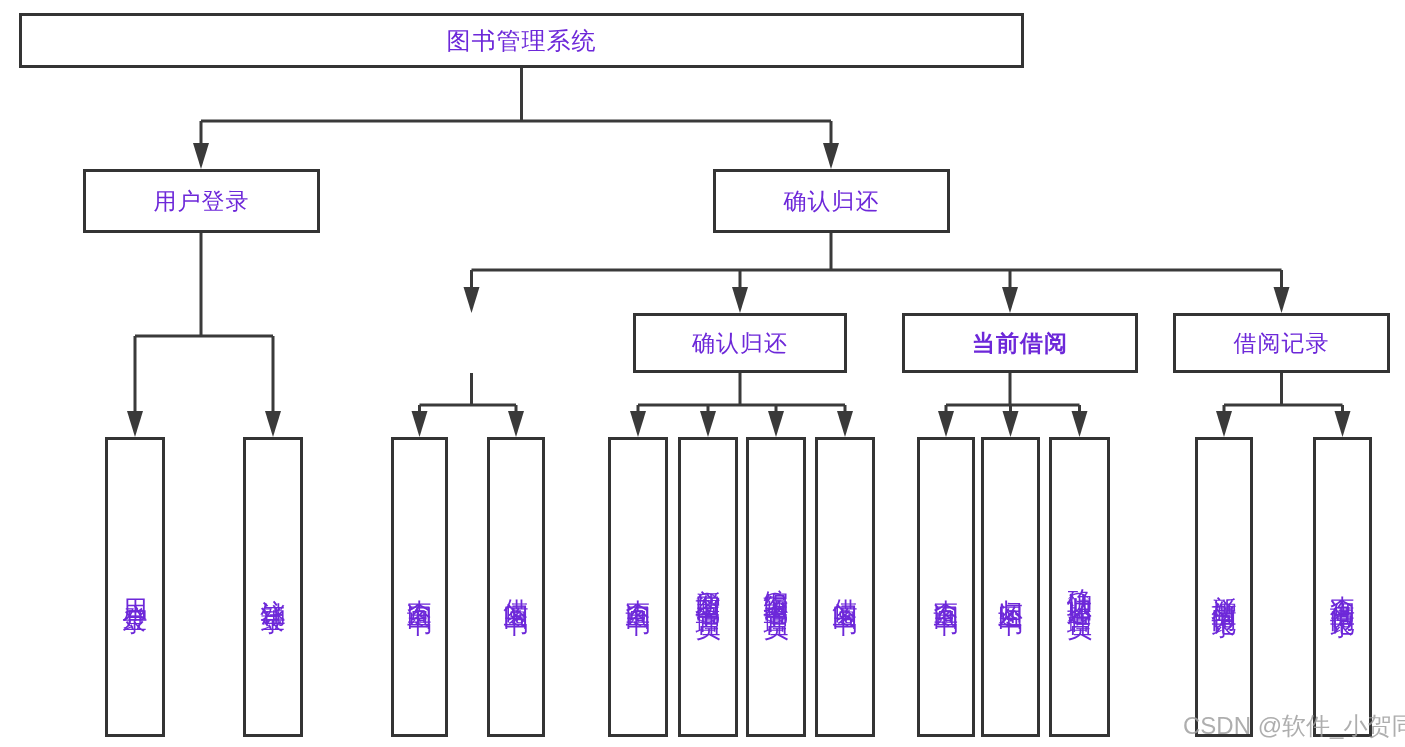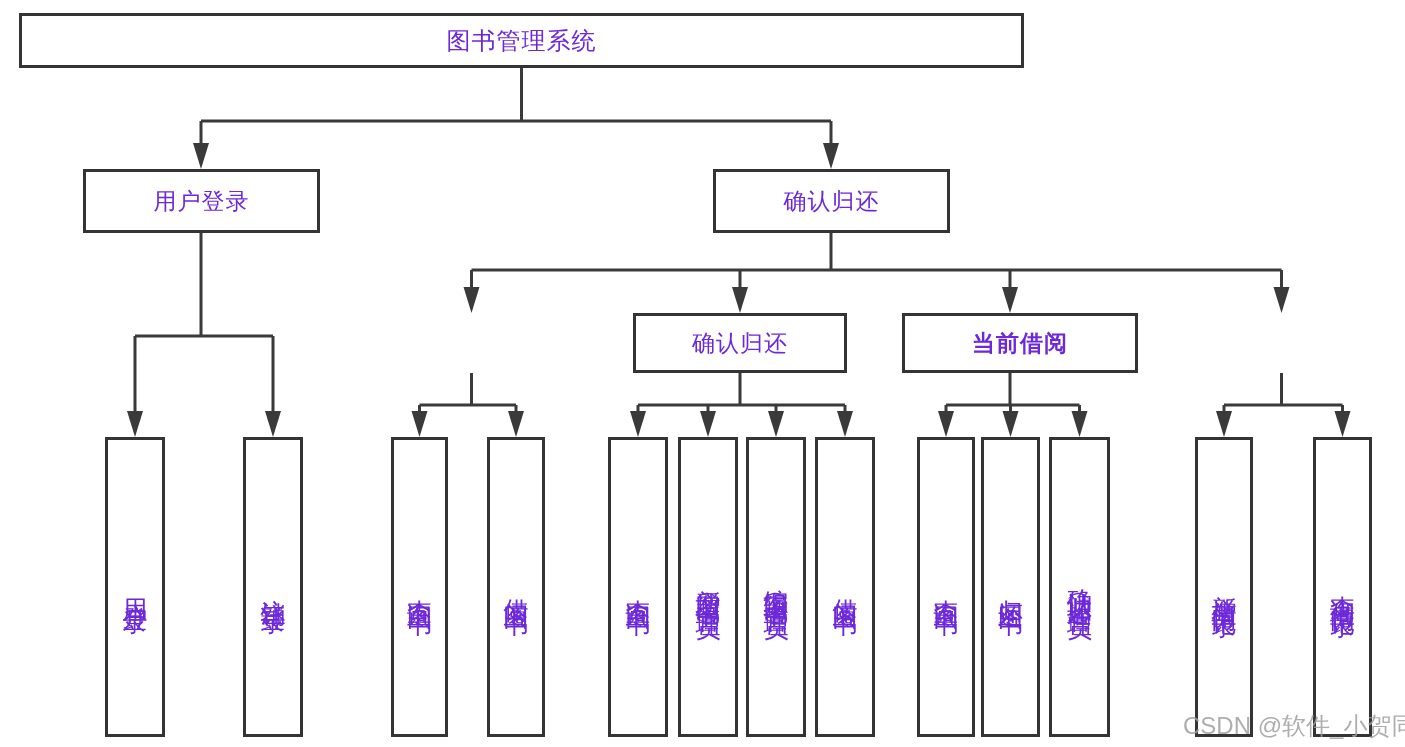--- a/index.html
+++ b/index.html
@@ -83,20 +83,21 @@
     <polygon points="1334.5,411 1350.5,411 1342.5,437"></polygon>
   </svg>
 
   <div class="node hbox root" style="left:19px;top:13px;width:1005px;height:55px;">图书管理系统</div>
 
   <div class="node hbox" style="left:83px;top:169px;width:237px;height:64px;">用户登录</div>
   <div class="node hbox" style="left:713px;top:169px;width:237px;height:64px;">确认归还</div>
 
   <div class="node hbox" style="left:633px;top:313px;width:214px;height:60px;">确认归还</div>
   <div class="node hbox" style="left:902px;top:313px;width:236px;height:60px;font-weight:bold;">当前借阅</div>
+  <div class="node hbox" style="left:1173px;top:313px;width:217px;height:60px;">借阅记录</div>
 
   <div class="node vbox" style="left:105px;top:437px;width:60px;height:300px;">用户登录</div>
   <div class="node vbox" style="left:243px;top:437px;width:60px;height:300px;">注销登录</div>
 
   <div class="node vbox" style="left:391px;top:437px;width:57px;height:300px;">查询图书</div>
   <div class="node vbox" style="left:487px;top:437px;width:58px;height:300px;">借阅图书</div>
 
   <div class="node vbox" style="left:608px;top:437px;width:60px;height:300px;">查询图书</div>
   <div class="node vbox" style="left:678px;top:437px;width:60px;height:300px;">新增图书（管理员）</div>
   <div class="node vbox" style="left:746px;top:437px;width:60px;height:300px;">编辑图书（管理员）</div>

